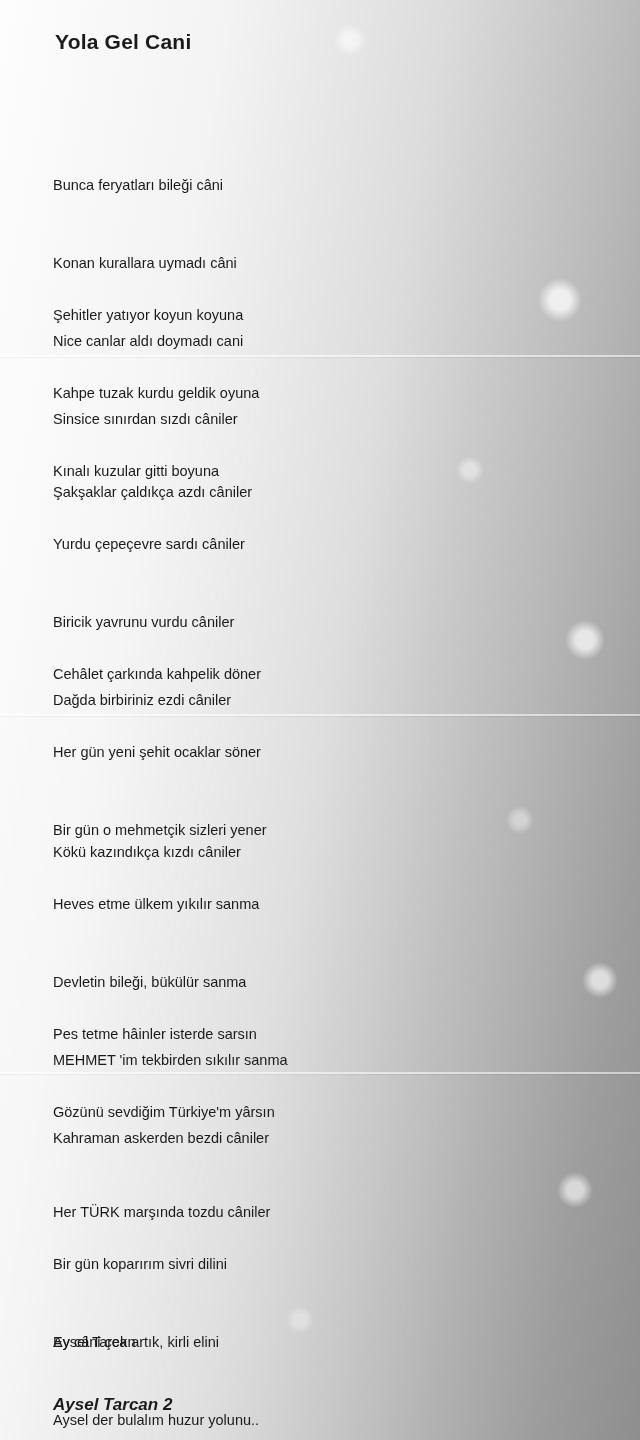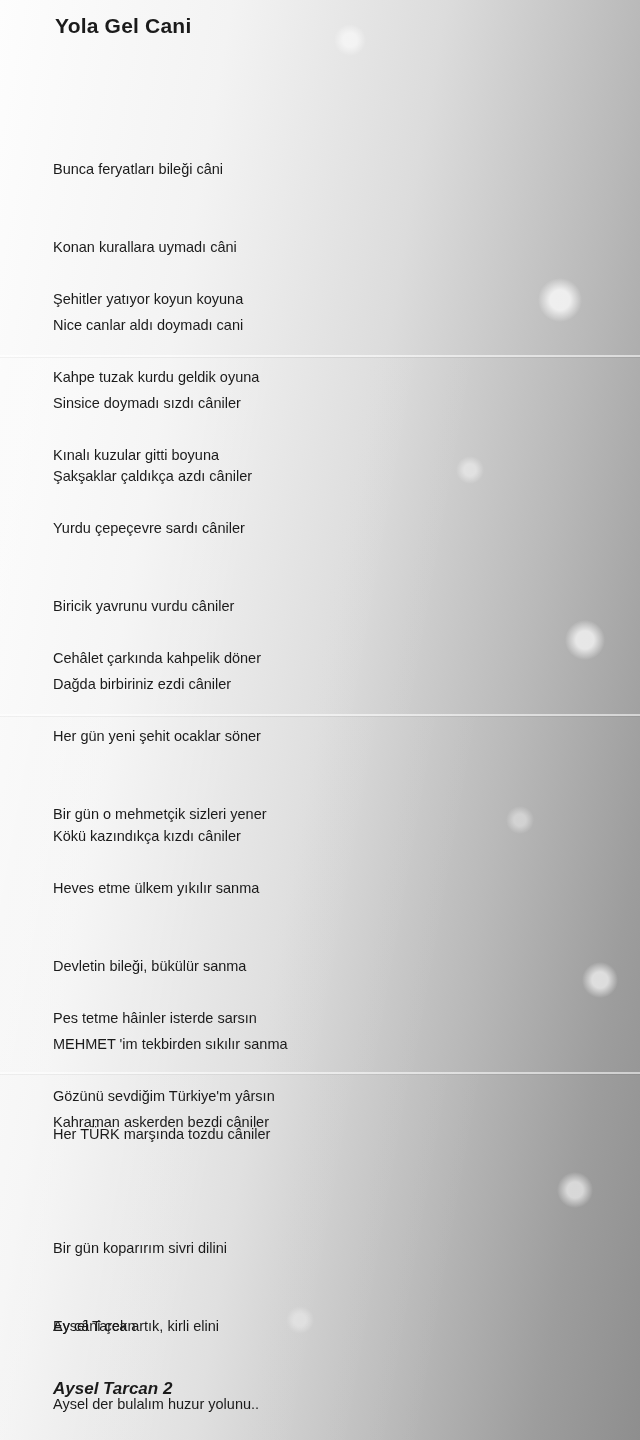--- a/index.html
+++ b/index.html
@@ -40,20 +40,21 @@
   .tile-overlay {
     position: absolute;
     left: 0;
     width: 640px;
     pointer-events: none;
   }
   .content {
     position: absolute;
     inset: 0;
     padding: 0;
+    margin-top: 16px;
   }
   .title {
     position: absolute;
     left: 55px;
     top: 14px;
     font-size: 21px;
     font-weight: bold;
     color: #1b1b1b;
     letter-spacing: 0.2px;
   }
@@ -99,21 +100,21 @@
   <div class="tile-overlay" style="top:1072px;height:368px;background:linear-gradient(100deg, rgba(255,255,255,0.30) 0%, rgba(255,255,255,0.10) 40%, rgba(255,255,255,0) 70%);"></div>
 
   <div class="content">
 
     <div class="title">Yola Gel Cani</div>
 
     <div class="verse" style="top:104px;">
       <div>Bunca feryatları bileği câni</div>
       <div>Konan kurallara uymadı câni</div>
       <div>Nice canlar aldı doymadı cani</div>
-      <div>Sinsice doymadı sızdı câniler</div>
+      <div>Sinsice sınırdan sızdı câniler</div>
     </div>
 
     <div class="verse" style="top:234px;">
       <div>Şehitler yatıyor koyun koyuna</div>
       <div>Kahpe tuzak kurdu geldik oyuna</div>
       <div>Kınalı kuzular gitti boyuna</div>
     </div>
 
     <div class="verse" style="top:411px;">
       <div>Şakşaklar çaldıkça azdı câniler</div>
@@ -140,21 +141,21 @@
       <div>Devletin bileği, bükülür sanma</div>
       <div>MEHMET 'im tekbirden sıkılır sanma</div>
       <div>Kahraman askerden bezdi câniler</div>
     </div>
 
     <div class="verse" style="top:953px;">
       <div>Pes tetme hâinler isterde sarsın</div>
       <div>Gözünü sevdiğim Türkiye'm yârsın</div>
     </div>
 
-    <div class="verse" style="top:1069px;">
+    <div class="verse" style="top:1131px;">
       <div>Her TÜRK marşında tozdu câniler</div>
     </div>
 
     <div class="verse" style="top:1183px;">
       <div>Bir gün koparırım sivri dilini</div>
       <div>Ey câni çek artık, kirli elini</div>
       <div>Aysel der bulalım huzur yolunu..</div>
       
     </div>
 

